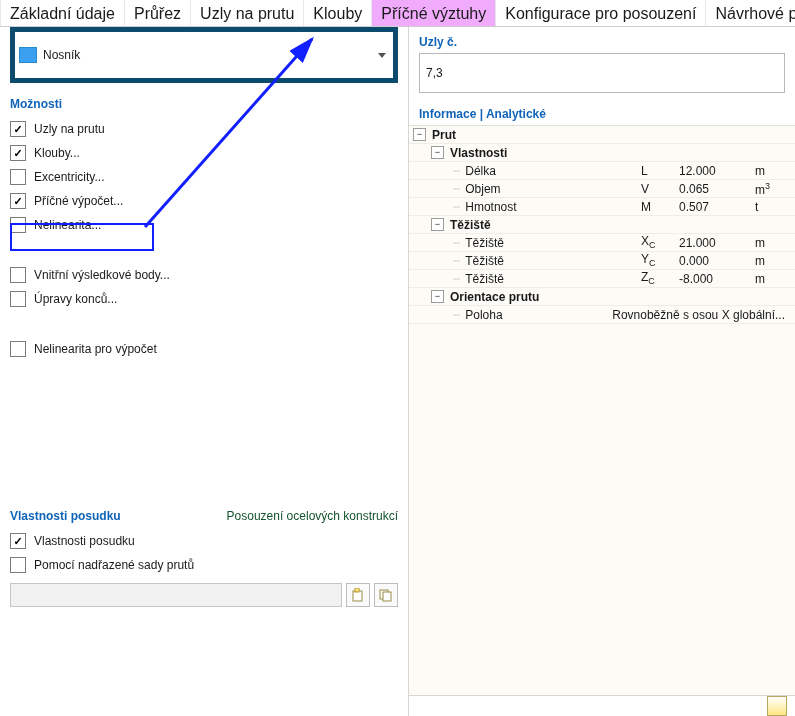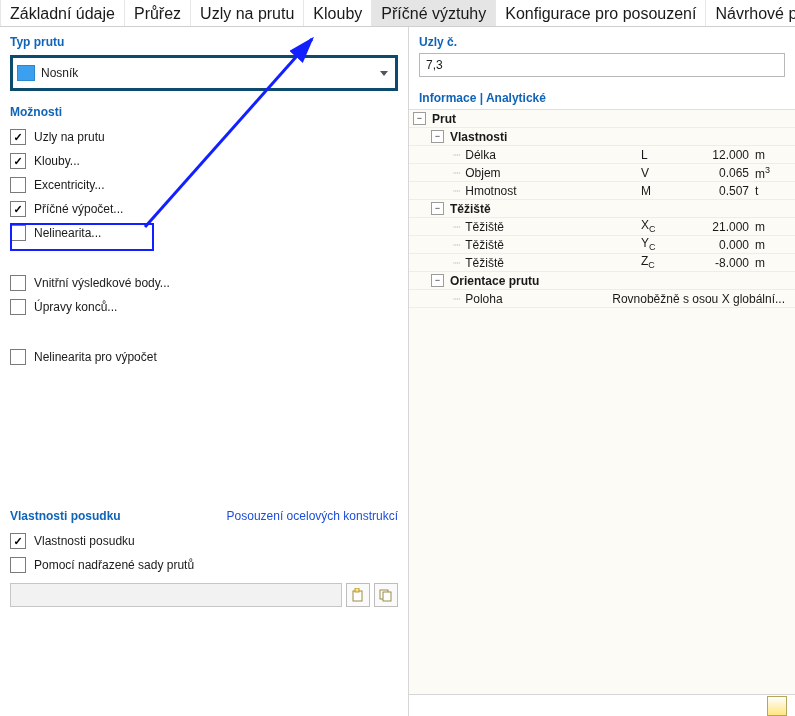--- a/index.html
+++ b/index.html
@@ -1,30 +1,30 @@
 <!DOCTYPE html>
 <html><head>
 <meta charset="utf-8">
 <style>
   html,body{margin:0;padding:0;font-family:"Segoe UI",Tahoma,sans-serif;font-size:12px;color:#1a1a1a;background:#fff;width:795px;height:716px;overflow:hidden}
   .tabs{display:flex;border-bottom:1px solid #cfcfcf;background:#fff;height:26px;width:795px}
   .tab{padding:5px 9px 5px 9px;border-right:1px solid #e6e6e6;white-space:nowrap;cursor:default;font-size:16px}
   .tab:first-child{border-left:1px solid #e6e6e6}
-  .tab.highlight{background:#e5e5e5}
+  .tab.highlight{background:#f0abfc}
   .cols{display:flex;width:795px;height:690px}
   .left{width:408px;border-right:1px solid #d6d6d6;display:flex;flex-direction:column}
   .right{flex:1;display:flex;flex-direction:column}
   .section-head{color:#1064b8;font-weight:600;padding:8px 10px 6px 10px}
-  .section-head .link{float:right;font-weight:400;color:#1d4ed8;cursor:pointer}
+  .section-head .link{float:right;font-weight:400;color:#14532d;cursor:pointer}
   .field-row{padding:0 10px 6px 10px}
-  .dropdown{display:flex;align-items:center;border:3px solid #0c4a6e;height:22px;background:#fff;padding:4px 4px}
+  .dropdown{display:flex;align-items:center;border:5px solid #0c4a6e;height:22px;background:#fff;padding:12px 4px}
   .dropdown .swatch{width:16px;height:14px;background:#3aa0ef;margin-right:6px;border:1px solid #2a88cc}
   .dropdown .dd-label{flex:1}
   .dropdown .caret{border-left:4px solid transparent;border-right:4px solid transparent;border-top:5px solid #555;margin-right:3px}
-  .input-like{border:1px solid #b8b8b8;height:22px;line-height:22px;padding:0 6px;background:#fff}
+  .input-like{border:1px solid #b8b8b8;height:22px;line-height:22px;padding:8px 6px;background:#fff}
   .check-list{padding:0 10px}
   .chk-row{display:flex;align-items:center;padding:4px 0}
   .chk-row.group-gap{margin-top:26px}
   .chk{width:14px;height:14px;border:1px solid #7a7a7a;margin-right:8px;display:flex;align-items:center;justify-content:center;background:#fff}
   .chk.checked::after{content:"✓";font-size:11px;line-height:11px;color:#000;font-weight:bold}
   .chk-label{cursor:default}
   .box-hl{border:2px solid #1220ff;position:absolute}
   .arrow-svg{position:absolute;left:120px;top:4px;pointer-events:none}
   .spacer{flex:1}
   .posudek-row{display:flex;align-items:center;padding:6px 10px 0 10px}
@@ -34,21 +34,21 @@
   
   .r-head{color:#1064b8;font-weight:600;padding:8px 10px 4px 10px}
   .tree{background:#fcfbf6;border-top:1px solid #e0dfd8;height:100%;font-size:12px}
   .tree-row{display:flex;align-items:center;height:17px;padding:0 4px;border-bottom:1px solid #efeee6}
   .tree-row .exp{width:11px;height:11px;border:1px solid #9c9c9c;display:flex;align-items:center;justify-content:center;margin-right:6px;font-size:9px;line-height:9px;background:#fff;cursor:pointer}
   .tree-row .indent1{width:18px}
   .tree-row .indent2{width:36px}
   .tree-row .lbl{flex:0 0 auto}
   .tree-row .lbl.group{font-weight:600}
   .tree-row .sym{width:38px;text-align:left;margin-left:auto;padding-left:8px}
-  .tree-row .val{width:70px;text-align:right}
+  .tree-row .val{width:70px;text-align:left}
   .tree-row .unit{width:36px;text-align:left;padding-left:6px}
   .tree-row .long-val{margin-left:auto;padding-right:6px}
   .dots{color:#bdbdb2;margin:0 4px;letter-spacing:1px}
   .footer-right{height:26px;border-top:1px solid #d6d6d6;display:flex;justify-content:flex-end;align-items:center;padding-right:8px;background:#fff}
   .grid-icon{width:18px;height:18px;border:1px solid #b4a65c;background:linear-gradient(#fff,#ffe680)}
   sup{font-size:9px}
   .sub{font-size:9px;vertical-align:sub}
 </style>
 </head>
 <body>
@@ -59,21 +59,20 @@
   <div class="tab">Uzly na prutu</div>
   <div class="tab">Klouby</div>
   <div class="tab highlight">Příčné výztuhy</div>
   <div class="tab">Konfigurace pro posouzení</div>
   <div class="tab">Návrhové podpory &amp; prů</div>
 </div>
 
 <div class="cols">
 
   <div class="left" style="position:relative">
-    <div class="section-head">Typ prutu</div>
     <div class="field-row">
       <div class="dropdown">
         <div class="swatch"></div>
         <div class="dd-label">Nosník</div>
         <div class="caret"></div>
       </div>
     </div>
 
     <div class="section-head">Možnosti</div>
     <div class="check-list" id="moznosti-list">

